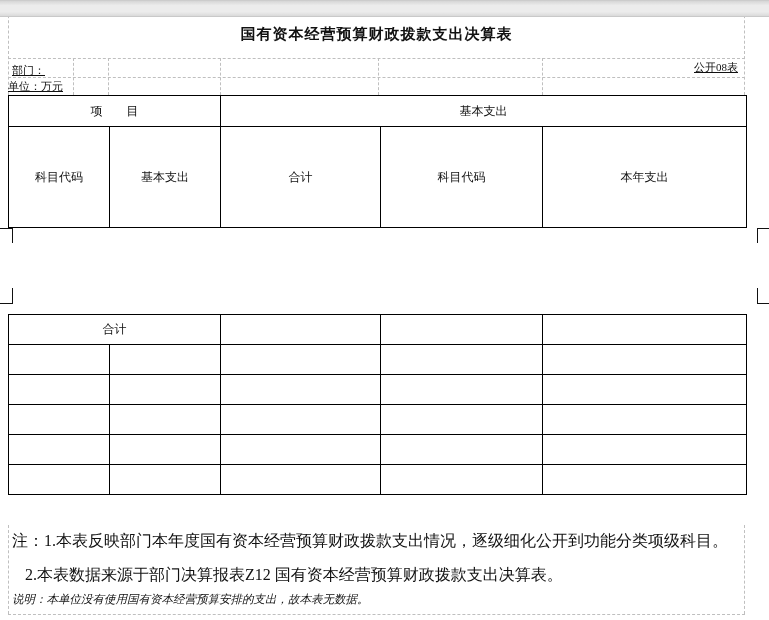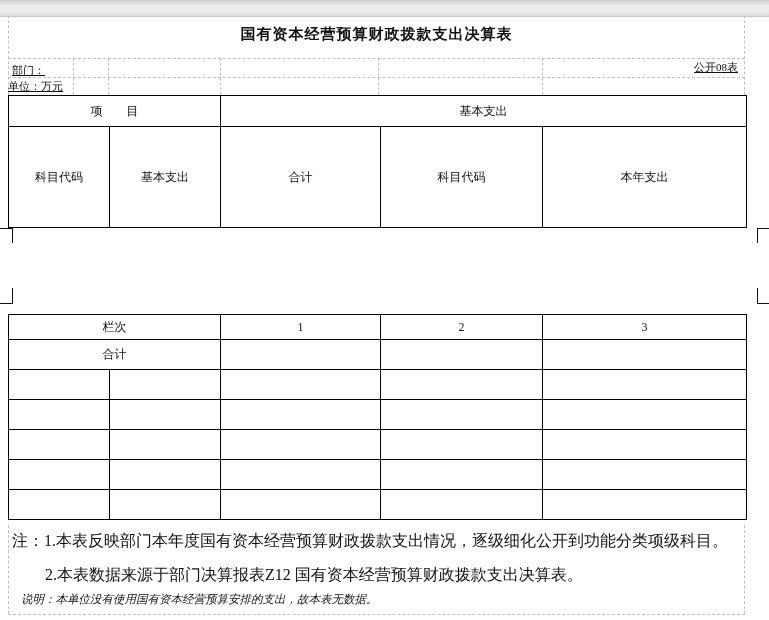--- a/index.html
+++ b/index.html
@@ -49,22 +49,22 @@
   #main-table   { top: 95px; }
   #second-table { top: 314px; }
   tr.h32 { height: 31px; }
   tr.h80 { height: 101px; }
   tr.h26 { height: 25px; }
   tr.h31 { height: 30px; }
 
   
   .note { font-size: 16px; white-space: nowrap; }
   .note1 { left: 12px; top: 531px; }
-  .note2 { left: 45px; top: 565px; }
-  .note3 { left: 12px; top: 592px; font-style: italic; font-size: 11.5px; margin-left: 9px; }
+  .note2 { left: 25px; top: 565px; }
+  .note3 { left: 12px; top: 592px; font-style: italic; font-size: 11.5px; }
 </style>
 </head>
 <body>
 
 <div class="abs dash-h" style="left:8px; top:10px; width:737px;"></div>
 <div class="abs dash-h" style="left:8px; top:58px; width:737px;"></div>
 <div class="abs dash-h" style="left:8px; top:77px; width:737px;"></div>
 <div class="abs dash-v" style="left:8px; top:10px; height:85px;"></div>
 <div class="abs dash-v" style="left:744px; top:10px; height:85px;"></div>
 <div class="abs dash-v" style="left:73px; top:58px; height:37px;"></div>
@@ -113,26 +113,20 @@
 
 <table class="sheet" id="second-table">
   <colgroup>
     <col style="width:101px">
       <col style="width:111px">
       <col style="width:160px">
       <col style="width:162px">
       <col style="width:204px">
   </colgroup>
   <tbody>
-    <tr class="h26">
-      <td colspan="2">栏次</td>
-      <td>1</td>
-      <td>2</td>
-      <td>3</td>
-    </tr>
     <tr class="h31">
       <td colspan="2">合计</td>
       <td></td>
       <td></td>
       <td></td>
     </tr>
   </tbody>
   <tbody>
       <tr class="h31">
         <td></td>

